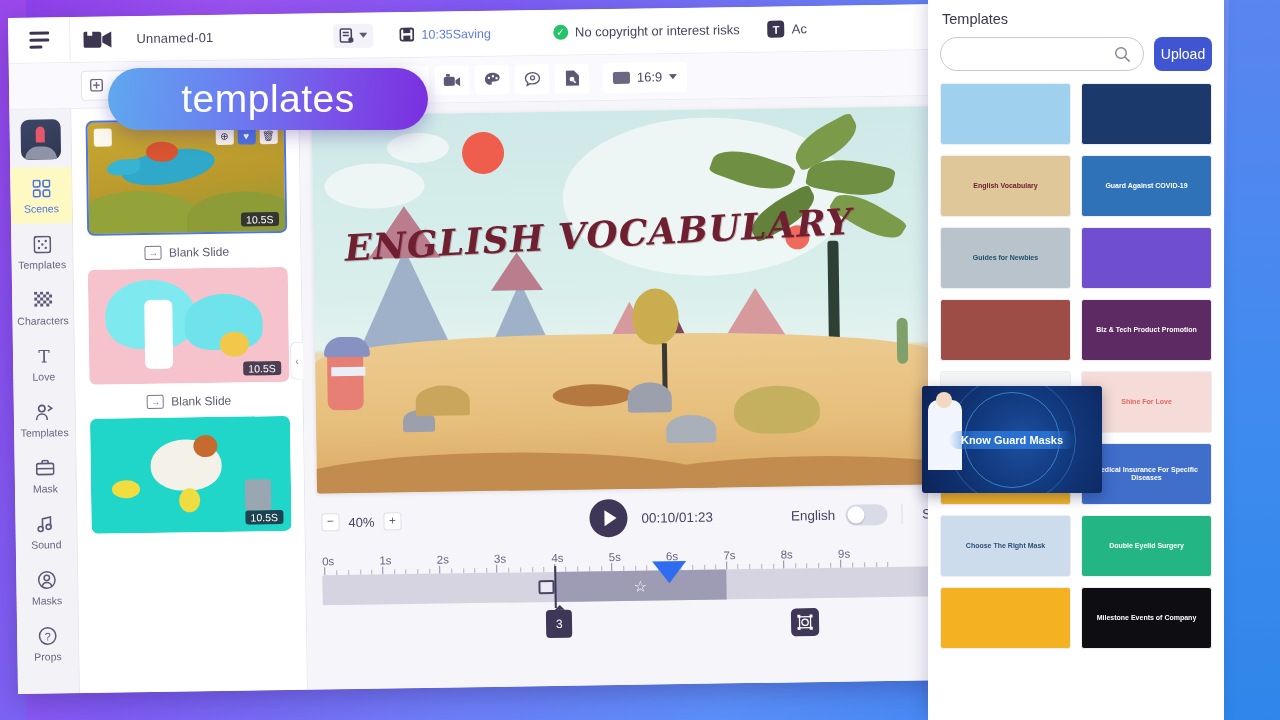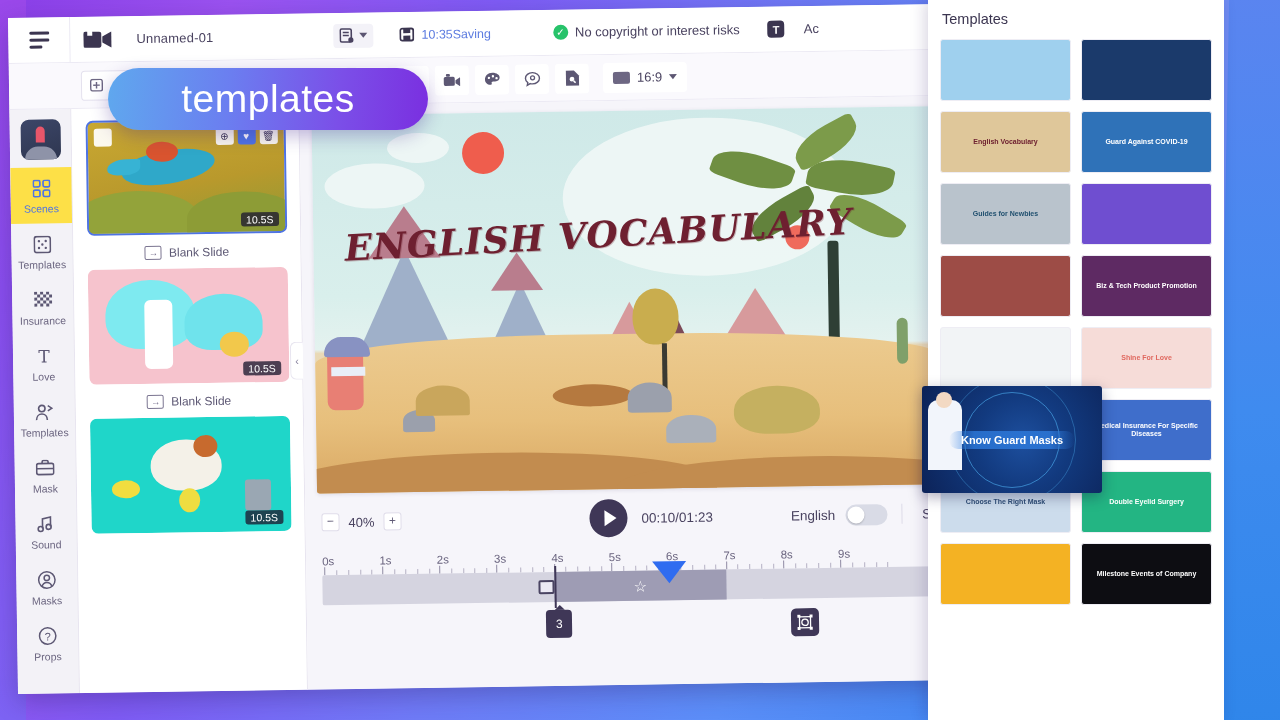--- a/index.html
+++ b/index.html
@@ -85,21 +85,21 @@
   .check-dot {
     width: 15px; height: 15px; border-radius: 50%; background: #27c36a;
     display: flex; align-items: center; justify-content: center;
     color: #fff; font-size: 10px; line-height: 1;
   }
   .t-badge {
     width: 17px; height: 17px; border-radius: 4px; background: #3b3550; color: #fff;
     font-size: 11px; font-weight: bold; display: flex; align-items: center; justify-content: center;
     margin-left: 28px;
   }
-  .ac-text { font-size: 13px; color: #4a4360; margin-left: 19px; }
+  .ac-text { font-size: 13px; color: #4a4360; margin-left: 7px; }
 
   
   .toolrow {
     position: relative; height: 46px; background: #faf9fd;
     border-bottom: 1px solid #eceaf4;
     display: flex; align-items: center; padding-left: 72px;
   }
   .tool-stub {
     width: 176px; height: 30px; border: 1px solid #e4e1ee; border-radius: 4px;
     background: #fff; display: flex; align-items: center; padding-left: 8px;
@@ -138,21 +138,21 @@
   }
   .rail-avatar::after {
     content:""; position:absolute; left:4px; bottom:0; width:32px; height:13px;
     background:#8e93a8; border-radius: 14px 14px 0 0;
   }
   .rail-item {
     height: 56px; display: flex; flex-direction: column;
     align-items: center; justify-content: center; gap: 3px;
     color: #6c6681; font-size: 10.5px;
   }
-  .rail-item.active { background: #fde047; color: #4f74e3; }
+  .rail-item.active { background: #fef9c3; color: #4f74e3; }
   .rail-item.active .rail-ico { color: #4f74e3; }
   .rail-ico { color: #5d5874; display: flex; align-items: center; justify-content: center; height: 22px; }
 
   
   .scenes {
     width: 228px; flex: 0 0 228px; background: #ffffff;
     border-right: 1px solid #e8e5f0; padding: 12px 0 0 0;
     position: relative;
   }
   .scene-card {
@@ -545,21 +545,21 @@
                 <rect x="12" y="6" width="3" height="3"></rect>
               <rect x="3" y="9" width="3" height="3"></rect>
                 <rect x="9" y="9" width="3" height="3"></rect>
                 <rect x="15" y="9" width="3" height="3"></rect>
               <rect x="0" y="12" width="3" height="3"></rect>
                 <rect x="6" y="12" width="3" height="3"></rect>
                 <rect x="12" y="12" width="3" height="3"></rect>
             </g>
           </svg>
         </span>
-        <span>Insurance</span>
+        <span>Characters</span>
       </div>
 
       <div class="rail-item">
         <span class="rail-ico">
           <svg width="18" height="18" viewBox="0 0 18 18" aria-hidden="true">
             <text x="9" y="15" font-family="DejaVu Serif, serif" font-size="17" text-anchor="middle" fill="currentColor">T</text>
           </svg>
         </span>
         <span>Love</span>
       </div>
@@ -812,20 +812,30 @@
           </div>
         </div>
       </div>
     </div>
   </div>
 </div>
 
 <div class="tpl-panel">
   <div class="tpl-title">Templates</div>
 
+  <div class="tpl-searchrow">
+    <div class="tpl-search">
+      <input type="text" value="" placeholder="" style="">
+      <svg width="17" height="17" viewBox="0 0 17 17" aria-hidden="true">
+        <circle cx="7" cy="7" r="5.3" fill="none" stroke="#8a84a0" stroke-width="1.5"></circle>
+        <line x1="11" y1="11" x2="15.6" y2="15.6" stroke="#8a84a0" stroke-width="1.6"></line>
+      </svg>
+    </div>
+    <div class="tpl-upload">Upload</div>
+  </div>
 
   <div class="tpl-grid">
     <div class="tpl-cell" style="background:#9fd0ee;color:#ffffff;"></div>
     <div class="tpl-cell" style="background:#1b3a6b;color:#ffffff;"></div>
     <div class="tpl-cell" style="background:#dfc79a;color:#6e2030;">English Vocabulary</div>
     <div class="tpl-cell" style="background:#2f72b8;color:#ffffff;">Guard Against COVID-19</div>
     <div class="tpl-cell" style="background:#b9c3cc;color:#1f4f6e;">Guides for Newbies</div>
     <div class="tpl-cell" style="background:#6f4ed0;color:#ffffff;"></div>
     <div class="tpl-cell" style="background:#9d4c46;color:#ffffff;"></div>
     <div class="tpl-cell" style="background:#5e2a63;color:#ffffff;">Biz &amp; Tech Product Promotion</div>

